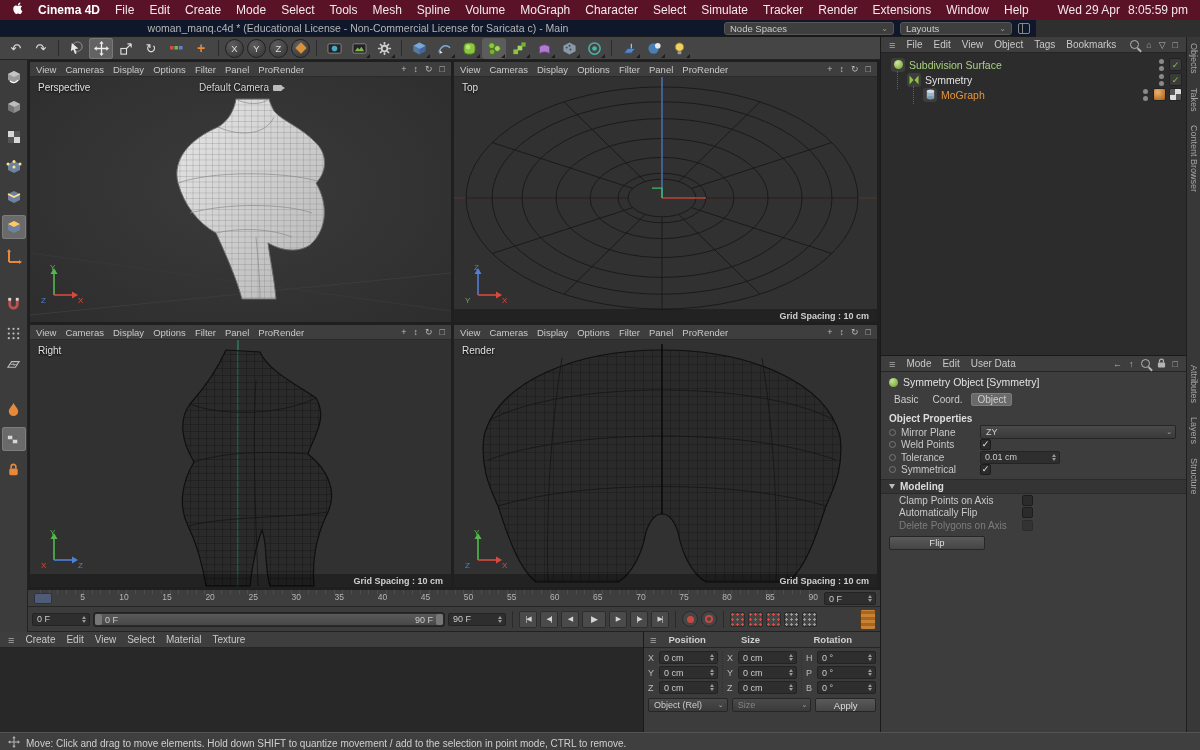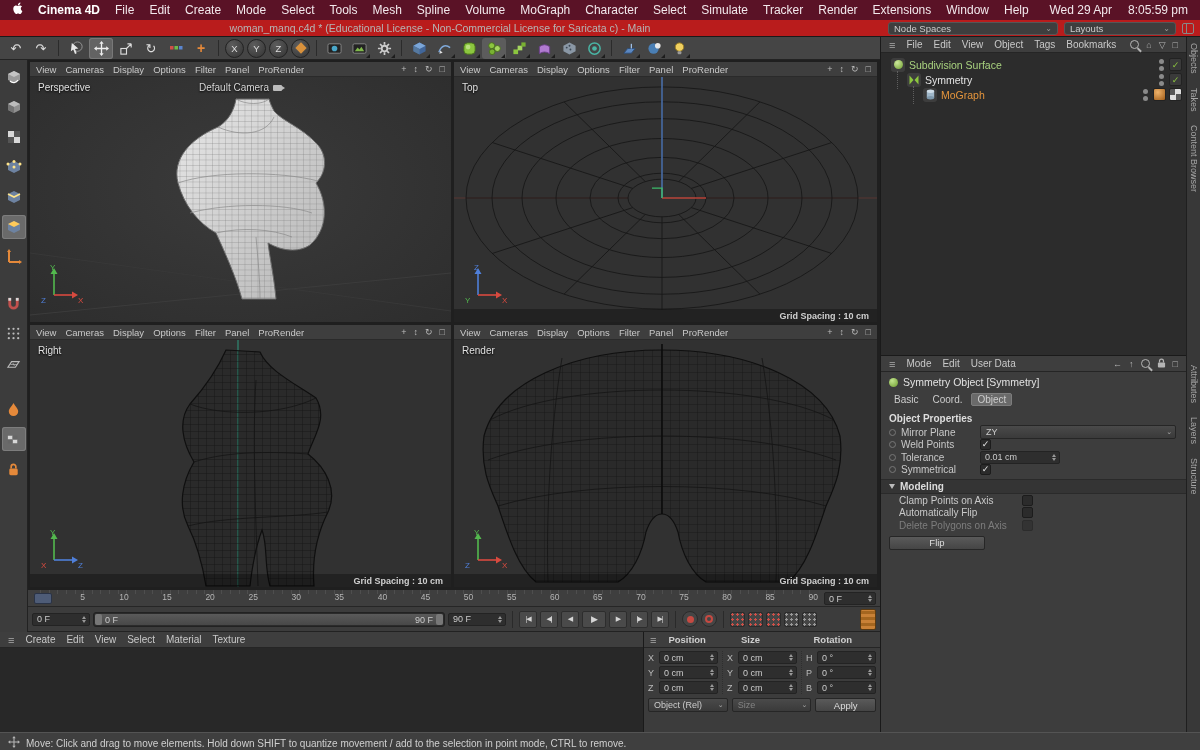--- a/index.html
+++ b/index.html
@@ -4,26 +4,26 @@
 <style>
   *{box-sizing:border-box;margin:0;padding:0}
   html,body{width:1200px;height:750px;overflow:hidden}
   body{position:relative;background:#2f2f2f;font-family:"Liberation Sans",sans-serif;color:#c8c8c8;font-size:10px;-webkit-font-smoothing:antialiased}
   :root{--acc:#e5893a;--panel:#3d3d3d;--well:#2e2e2e;--bd:#1e1e1e}
 
   
   #menubar{position:absolute;left:0;top:0;width:1200px;height:20px;background:#5a1226;display:flex;align-items:center;gap:15px;padding:0 12px;color:#f2e8ec;font-size:12px;white-space:nowrap}
   #menubar .app{font-weight:bold;color:#fff}
   #menubar .mitem{cursor:default}
-  #menubar .right{margin-left:auto;display:flex;align-items:flex-end;gap:16px}
+  #menubar .right{margin-left:auto;display:flex;align-items:flex-end;gap:8px}
   .mag{width:9px;height:9px;border:1.5px solid currentColor;border-radius:50%;position:relative;display:inline-block}
   .mag::after{content:"";position:absolute;width:5px;height:1.5px;background:currentColor;transform:rotate(45deg);right:-4px;bottom:-2px}
 
   
-  #titlebar{position:absolute;left:0;top:20px;width:1200px;height:17px;background:#b91c1c;border-bottom:1px solid #1a1a1a}
+  #titlebar{position:absolute;left:0;top:20px;width:1036px;height:17px;background:#0f172a;border-bottom:1px solid #1a1a1a}
   #titlebar .title{position:absolute;left:0;right:320px;top:2px;text-align:center;color:#b5b5b5;font-size:10.5px}
   #titlebar .controls{position:absolute;right:6px;top:2px;display:flex;gap:6px;align-items:center}
   .tb-select{background:#3e3e3e;border:1px solid #565656;border-radius:3px;height:13px;line-height:11px;padding:0 5px;font-size:9.5px;color:#ccc;display:flex;align-items:center;gap:14px}
   .tb-select .chev{font-size:8px;color:#999}
   .layout-icon{width:12px;height:11px;border:1px solid #888;border-radius:2px;position:relative}
   .layout-icon::after{content:"";position:absolute;left:3px;top:0;bottom:0;width:1px;background:#888}
 
   
   #toolbar{position:absolute;left:0;top:37px;width:1200px;height:23px;background:#454545;border-bottom:1px solid #232323;display:flex;align-items:center;padding:0 4px;gap:1px}
   .tb{width:24px;height:21px;border-radius:3px;display:flex;align-items:center;justify-content:center;position:relative;color:#ddd}

